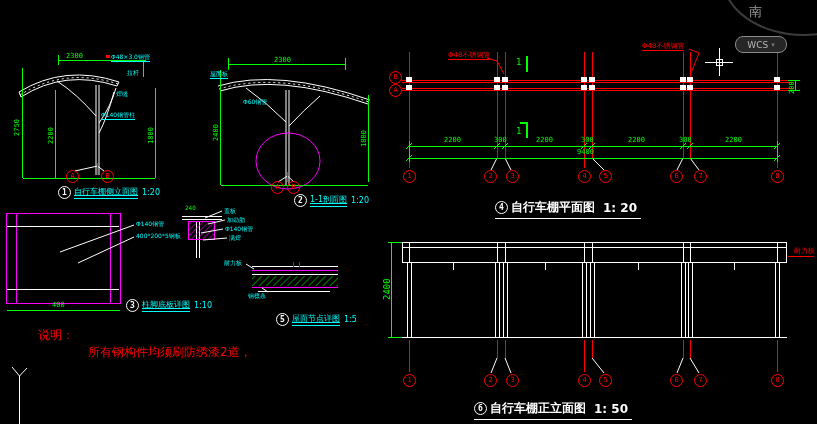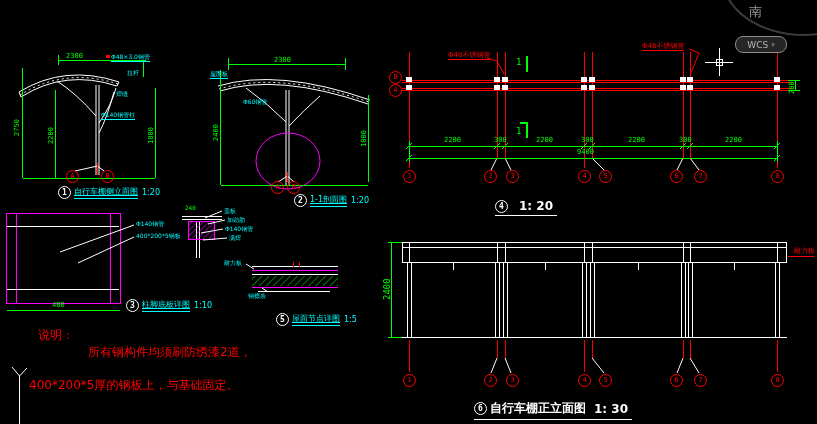--- a/index.html
+++ b/index.html
@@ -212,21 +212,20 @@
   <div class="t tc" style="left:224px;top:259px;">耐力板</div>
   <div class="t tc" style="left:248px;top:292px;">钢檩条</div>
   <div class="capsmall" style="left:276px;top:313px;">
     <span class="capnum">5</span>
     <span class="ctitle">屋面节点详图</span>
     <span class="cscale">1:5</span>
   </div>
 
   <div class="note" style="left:38px;top:329px;">说明：</div>
   <div class="note" style="left:56px;top:346px;margin-left:32px;">所有钢构件均须刷防绣漆2道，</div>
-  <div class="note" style="left:29px;top:379px;">400*200*5厚的钢板上，与基础固定。</div>
 
   <div class="t tr" style="left:448px;top:51px;">Φ48不锈钢管</div>
   <div class="t tr" style="left:642px;top:42px;">Φ48不锈钢管</div>
   <div class="t tg2" style="left:516px;top:57px;">1</div>
   <div class="t tg2" style="left:516px;top:126px;">1</div>
   <div class="bub" style="left:389px;top:71px;">B</div>
   <div class="bub" style="left:389px;top:84px;">A</div>
   <div class="t tg" style="left:444px;top:136px;">2200</div>
   <div class="t tg" style="left:494px;top:136px;">300</div>
   <div class="t tg" style="left:536px;top:136px;">2200</div>
@@ -239,37 +238,38 @@
   <div class="bub" style="left:403px;top:170px;">1</div>
   <div class="bub" style="left:484px;top:170px;">2</div>
   <div class="bub" style="left:506px;top:170px;">3</div>
   <div class="bub" style="left:578px;top:170px;">4</div>
   <div class="bub" style="left:599px;top:170px;">5</div>
   <div class="bub" style="left:670px;top:170px;">6</div>
   <div class="bub" style="left:694px;top:170px;">7</div>
   <div class="bub" style="left:771px;top:170px;">8</div>
   <div class="capbig" style="left:495px;top:199px;">
     <span class="capnum">4</span>
+    <span>自行车棚平面图</span>
     <span style="margin-left:8px;">1: 20</span>
   </div>
 
   <div class="t tg2 rot" style="left:382px;top:300px;">2400</div>
   <div class="t trp" style="left:794px;top:247px;">耐力板</div>
   <div class="bub" style="left:403px;top:374px;">1</div>
   <div class="bub" style="left:484px;top:374px;">2</div>
   <div class="bub" style="left:506px;top:374px;">3</div>
   <div class="bub" style="left:578px;top:374px;">4</div>
   <div class="bub" style="left:599px;top:374px;">5</div>
   <div class="bub" style="left:670px;top:374px;">6</div>
   <div class="bub" style="left:694px;top:374px;">7</div>
   <div class="bub" style="left:771px;top:374px;">8</div>
   <div class="capbig" style="left:474px;top:400px;">
     <span class="capnum">6</span>
     <span>自行车棚正立面图</span>
-    <span style="margin-left:8px;">1: 30</span>
+    <span style="margin-left:8px;">1: 50</span>
   </div>
 
   <div id="viewcube-ring"></div>
   <div class="south" style="left:749px;top:3px;">南</div>
   <div id="wcs-pill">
     <span>WCS</span>
     <span class="caret">▾</span>
   </div>
 
 </div>

